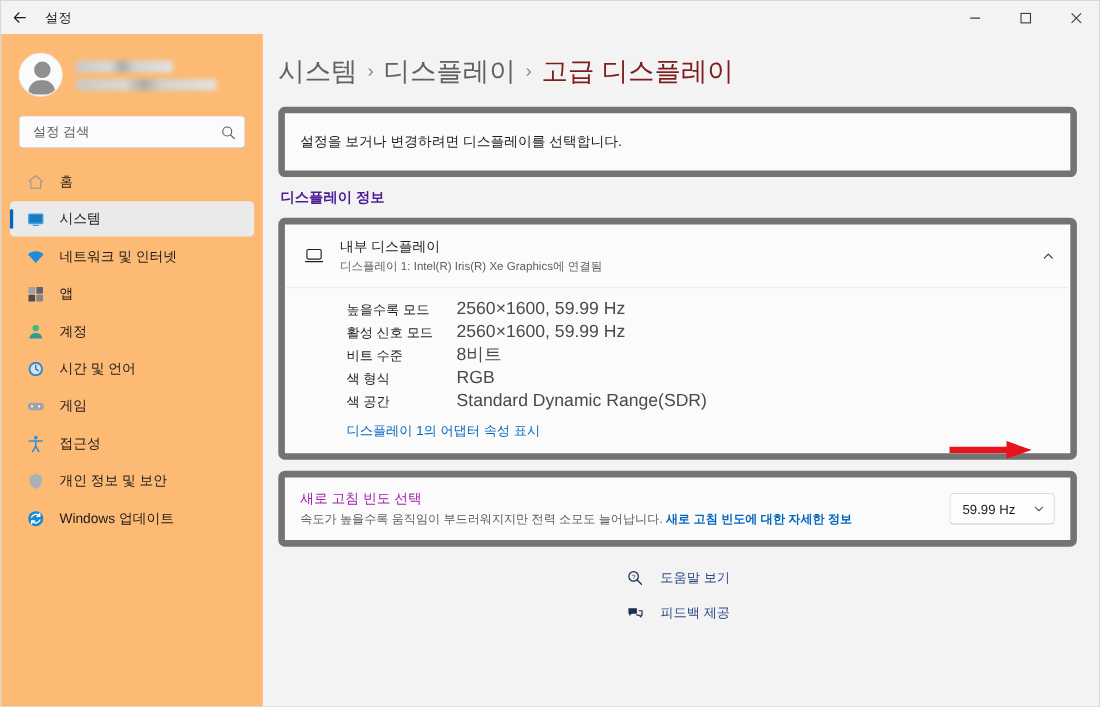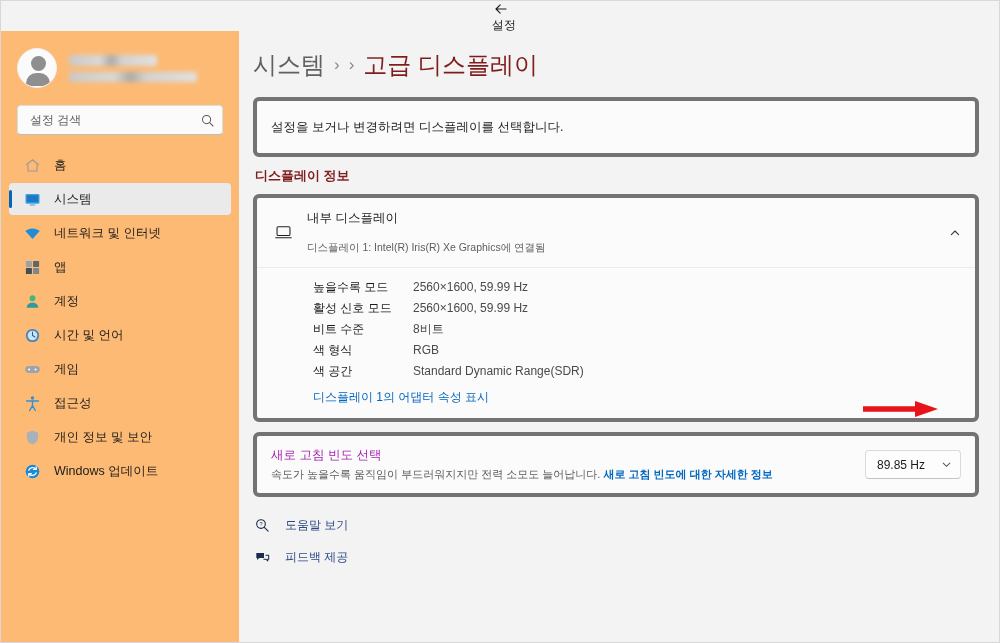--- a/index.html
+++ b/index.html
@@ -16,21 +16,21 @@
     background: #f3f3f3;
     border: 1px solid #d8d8d8;
     overflow: hidden;
   }
 
   
   .titlebar {
     position: absolute; top: 0; left: 0;
     width: 1000px; height: 30px;
     background: #f3f3f3;
-    display: flex; align-items: center; flex-direction: column;
+    display: flex; align-items: center;
   }
   .tb-back {
     width: 34px; height: 30px;
     display: flex; align-items: center; justify-content: center;
     color: #1b1b1b;
   }
   .tb-title {
     font-size: 12px; color: #1b1b1b;
     margin-left: 6px; letter-spacing: 0.2px;
   }
@@ -132,21 +132,21 @@
     margin: 18px 0 16px 0;
     display: flex; align-items: center; gap: 9px;
     font-weight: 400;
   }
   .crumb-dim { color: #616161; }
   .crumb-sep { color: #8a8a8a; font-size: 17px; }
   .crumb-cur { color: #7f1d1d; }
 
   .card {
     background: #fbfbfb;
-    border: 4px solid #737373;
+    border: 6px solid #737373;
     border-radius: 6px;
     margin-bottom: 10px;
   }
   .selector-row {
     display: flex; align-items: center;
     padding: 0 14px;
     height: 52px;
   }
   .selector-label { font-size: 12.5px; color: #1b1b1b; flex: 1; }
 
@@ -157,39 +157,39 @@
     border-bottom-color: #c4c4c4;
     border-radius: 4px;
     display: flex; align-items: center; justify-content: space-between;
     padding: 0 8px 0 11px;
     font-size: 12px; color: #1b1b1b;
     cursor: default;
   }
   .chev { color: #5a5a5a; display: flex; align-items: center; margin-left: 6px; }
 
   .section-head {
-    font-size: 13px; color: #7f1d1d;
+    font-size: 13px; color: #4c1d95;
     margin: 8px 0 9px 2px;
     font-weight: 600;
   }
 
   .info-head {
     display: flex; align-items: center;
     padding: 12px 14px;
     border-bottom: 1px solid #ededed;
   }
   .info-icon { width: 24px; margin-right: 12px; color: #202020; display:flex; align-items:center; justify-content:center; }
   .info-title { font-size: 12.5px; color: #1b1b1b; }
-  .info-sub { font-size: 10.5px; color: #5d5d5d; margin-top: 14px; }
+  .info-sub { font-size: 10.5px; color: #5d5d5d; margin-top: 2px; }
   .expand-btn { margin-left: auto; color: #3a3a3a; display:flex; align-items:center; }
 
   .detail-body { padding: 10px 14px 12px 56px; }
   .detail-row { display: flex; margin-bottom: 3px; line-height: 18px; }
   .detail-key { width: 100px; font-size: 12px; color: #1b1b1b; flex: none; }
-  .detail-val { font-size: 12px; color: #4a4a4a; }
+  .detail-val { font-size: 16px; color: #4a4a4a; }
   .link {
     font-size: 12px; color: #0067c0; text-decoration: none;
     display: inline-block; margin-top: 6px;
   }
   .link-inline { color: #0067c0; text-decoration: none; font-weight: 600; }
 
   .setting-row {
     display: flex; align-items: center;
     padding: 11px 14px;
     min-height: 50px;
@@ -214,21 +214,21 @@
   .red-arrow {
     position: absolute;
     left: 862px; top: 398px;
     width: 78px; height: 20px;
     pointer-events: none;
   }
 
   .footlinks { margin-top: 14px; padding-left: 2px; }
   .footlink {
     display: flex; align-items: center;
-    height: 28px; margin-bottom: 4px;
+    height: 28px; margin-bottom: 4px; justify-content: center;
   }
   .footlink .fi { width: 22px; color: #1b2d4f; display: flex; align-items: center; }
   .footlink a { font-size: 12px; color: #2d4a86; text-decoration: none; margin-left: 8px; }
 </style>
 </head>
 <body>
 
 <div id="app">
 
   <div class="titlebar">
@@ -390,20 +390,21 @@
       </div>
 
     </div>
   </div>
 
   <div class="content">
 
     <div class="page-title">
       <span class="crumb-dim">시스템</span>
       <span class="crumb-sep">›</span>
+      <span class="crumb-dim">디스플레이</span>
       <span class="crumb-sep">›</span>
       <span class="crumb-cur">고급 디스플레이</span>
     </div>
 
     <div class="card">
       <div class="selector-row">
         <span class="selector-label">설정을 보거나 변경하려면 디스플레이를 선택합니다.</span>
       </div>
     </div>
 
@@ -456,21 +457,21 @@
     <div class="card">
       <div class="setting-row">
         <div class="setting-text">
           <div class="setting-title">새로 고침 빈도 선택</div>
           <div class="setting-desc">
             <span>속도가 높을수록 움직임이 부드러워지지만 전력 소모도 늘어납니다.</span>
             <a href="#" class="link-inline">새로 고침 빈도에 대한 자세한 정보</a>
           </div>
         </div>
         <div class="dropdown" style="min-width:96px">
-          <span>89.85 Hz</span>
+          <span>59.99 Hz</span>
           <span class="chev">
             <svg width="11" height="11" viewBox="0 0 12 12" fill="none">
                 <path d="M2.4 4.4L6 8l3.6-3.6" stroke="#5a5a5a" stroke-width="1.1" stroke-linecap="round" stroke-linejoin="round"></path>
               </svg>
           </span>
         </div>
       </div>
     </div>
 
 

